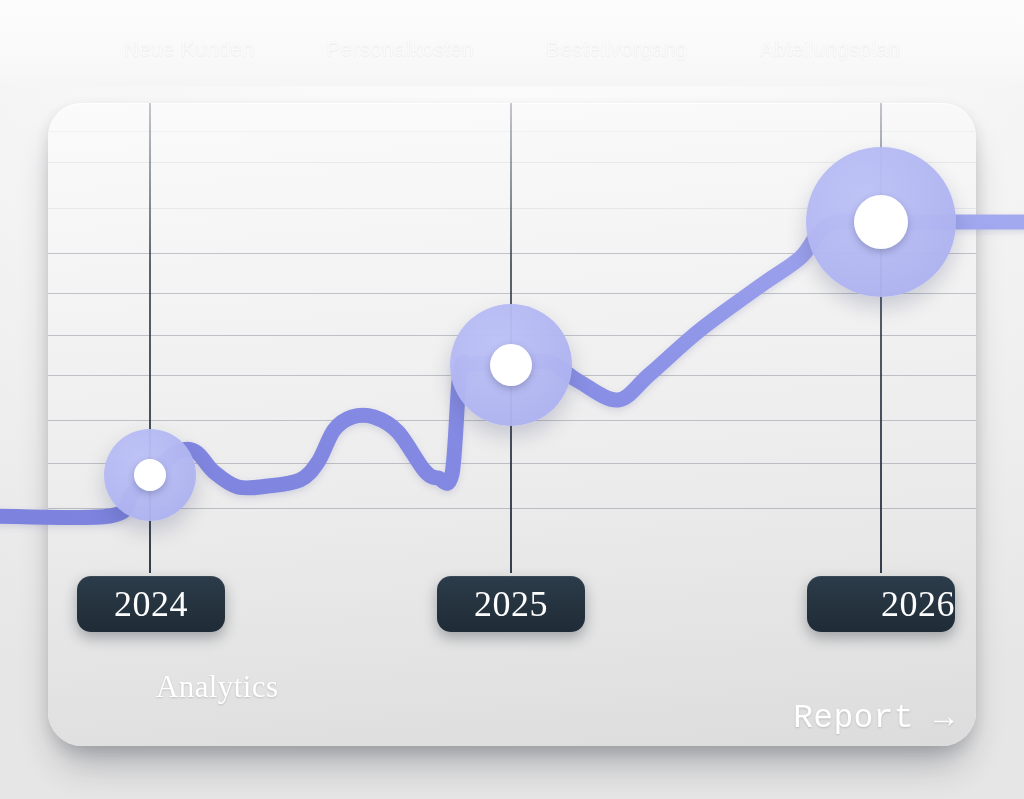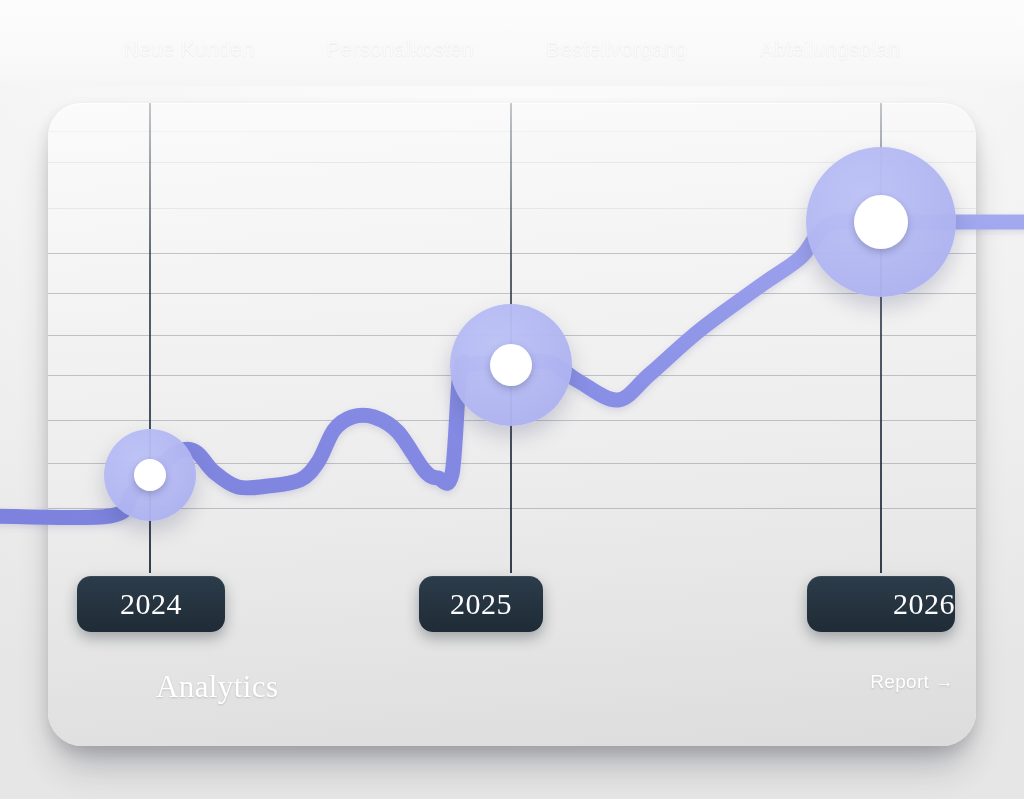--- a/index.html
+++ b/index.html
@@ -85,34 +85,34 @@
   }
 
   
   .pill{
     position:absolute;height:56px;border-radius:14px;
     display:flex;align-items:center;justify-content:center;
     background:linear-gradient(180deg,#2c3c4a 0%,#25333f 55%,#1f2c37 100%);
     box-shadow:0 6px 14px rgba(25,35,45,.34), inset 0 1px 0 rgba(255,255,255,.07);
     color:#fdfdfd;
     font-family:"Liberation Serif",serif;
-    font-size:30px;letter-spacing:.5px;
+    font-size:36px;letter-spacing:.5px;
   }
 
   
   #footTitle{
     position:absolute;left:156px;top:669px;
     font-family:"Liberation Serif",serif;
     font-size:31px;color:#ffffff;letter-spacing:.4px;
     text-shadow:0 1px 2px rgba(120,125,135,.35);
   }
   #footLink{
-    position:absolute;right:70px;top:671px;
-    font-family:Liberation Sans, sans-serif;
-    font-size:19px;color:#ffffff;letter-spacing:.3px;
+    position:absolute;right:70px;top:700px;
+    font-family:Liberation Mono, monospace;
+    font-size:33px;color:#ffffff;letter-spacing:.3px;
     text-shadow:0 1px 2px rgba(120,125,135,.35);
     cursor:pointer;white-space:nowrap;
   }
 </style>
 </head>
 <body>
 
 <div id="stage">
 
   <div id="topnav">
@@ -167,21 +167,21 @@
   </div>
 
   <div class="marker" style="left:806px;top:147px;width:150px;height:150px;">
     <div class="halo"></div>
     <div class="dot" style="width:54px;height:54px;"></div>
   </div>
 
   <div class="pill" style="left:77px;top:576px;width:148px;">
     <span>2024</span>
   </div>
-  <div class="pill" style="left:419px;top:576px;width:124px;">
+  <div class="pill" style="left:437px;top:576px;width:148px;">
     <span>2025</span>
   </div>
   <div class="pill" style="left:807px;top:576px;width:148px;justify-content:flex-end;">
     <span>2026</span>
   </div>
 
   <div id="footTitle">Analytics</div>
   <div id="footLink">Report →</div>
 
 </div>

